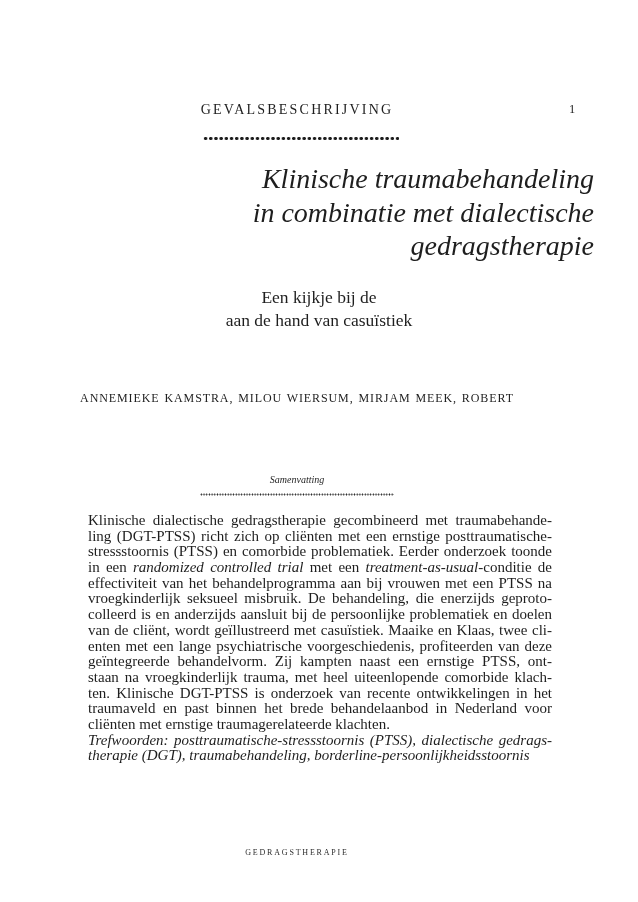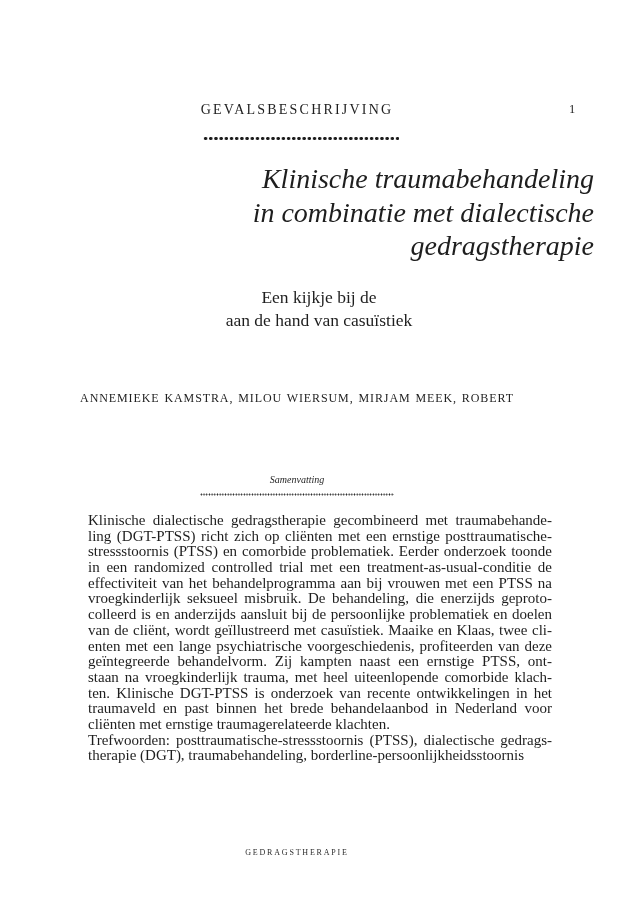--- a/index.html
+++ b/index.html
@@ -77,21 +77,21 @@
   }
   .abstract {
     position: absolute;
     top: 513px; left: 88px;
     width: 464px;
     font-size: 15px;
     line-height: 15.68px;
   }
   .abstract .tline { white-space: normal; }
   .abstract .tline.just { text-align: justify; text-align-last: justify; }
-  .abstract .it { }
+  .abstract .it { font-style: italic; }
   .footer-label {
     top: 848px;
     font-size: 8px;
     letter-spacing: 1.8px;
     color: #2b2b2b;
   }
 </style>
 </head>
 <body>
 

